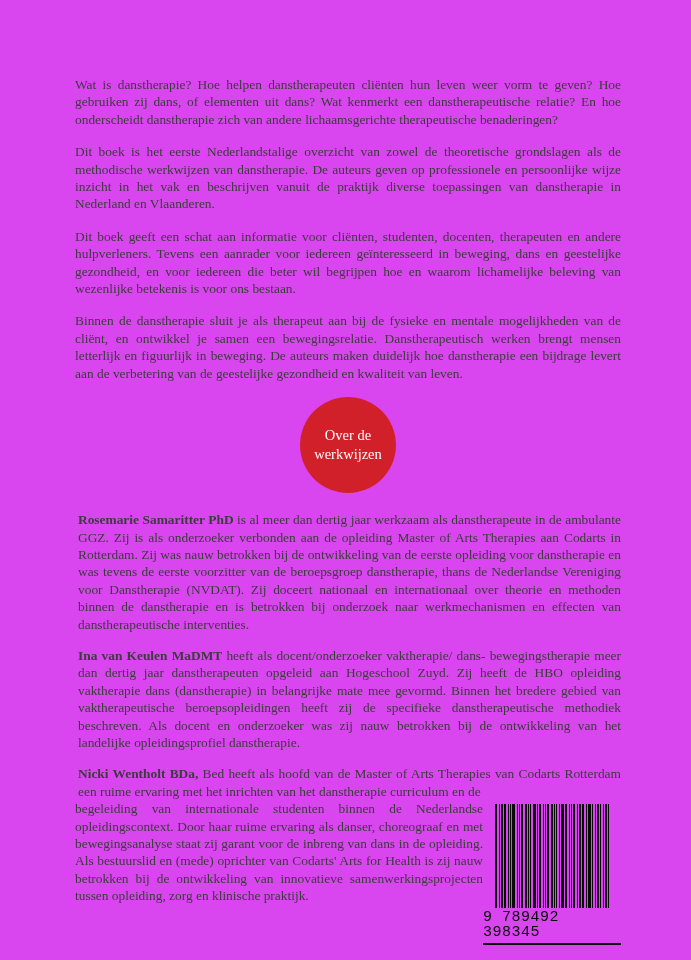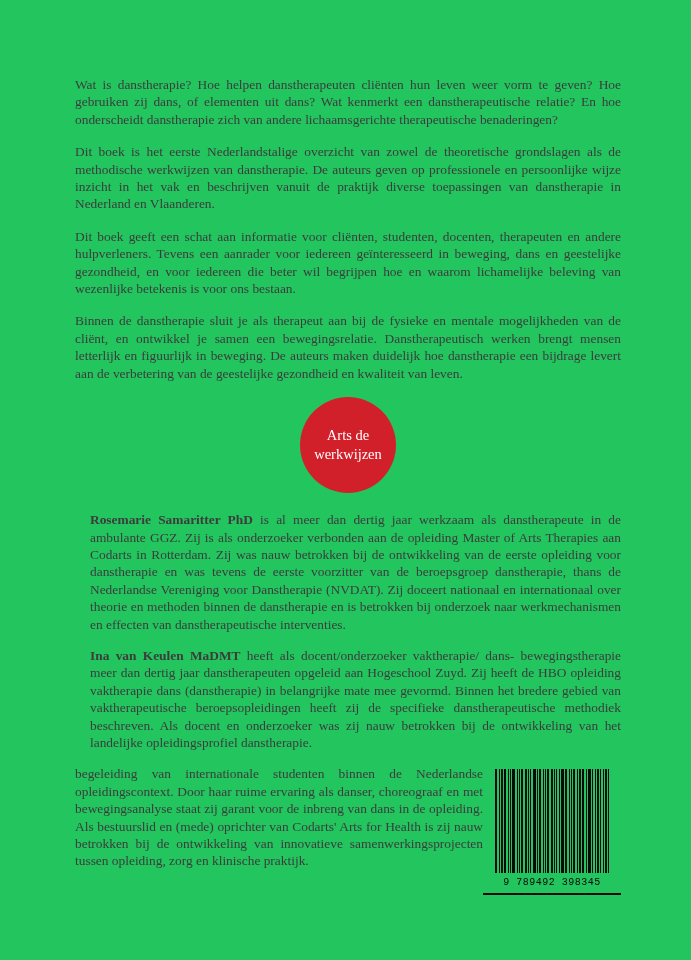--- a/index.html
+++ b/index.html
@@ -2,21 +2,21 @@
 <html><head>
 <meta charset="utf-8">
 <style>
   * { box-sizing: border-box; }
   html, body { margin: 0; padding: 0; background: #ffffff; }
   .page {
     position: relative;
     width: 691px;
     height: 960px;
     margin: 0 auto;
-    background: #22c55e;
+    background: #d946ef;
     padding: 76px 70px 0 75px;
     font-family: "Liberation Serif", serif;
     font-size: 13.4px;
     line-height: 17.4px;
     color: #3c3c3c;
     overflow: hidden;
   }
   .intro p {
     margin: 0 0 15px 0;
     text-align: justify;
@@ -34,75 +34,75 @@
     color: #ffffff;
     display: flex;
     flex-direction: column;
     align-items: center;
     justify-content: center;
     text-align: center;
     font-size: 14.5px;
     line-height: 19px;
   }
   .bios p {
-    margin: 0 0 14px 15px;
+    margin: 0 0 14px 3px;
     text-align: justify;
   }
   .bio-name { font-weight: bold; color: #3c3c3c; }
   .bio3-lead { margin-bottom: 0 !important; }
   .bio3-row { display: flex; }
   .bio3-text { flex: 1; text-align: justify; }
   .barcode {
     flex: none;
     width: 138px;
     padding-top: 4px;
   }
   .barcode-bars {
     height: 104px;
     display: flex;
     align-items: stretch;
     justify-content: center;
   }
   .barcode-bars div { background: #0a0a0a; height: 100%; flex: none; }
   .barcode-number {
     font-family: "Liberation Mono", monospace;
-    font-size: 10px;
+    font-size: 15px;
     line-height: 15px;
     color: #0a0a0a;
-    text-align: center;
     letter-spacing: 0.5px;
     padding: 2px 0 3px 0;
     border-bottom: 2px solid #0a0a0a;
   }
 </style>
 </head>
 <body>
 
 <div class="page">
 
   <div class="intro">
     <p>Wat is danstherapie? Hoe helpen danstherapeuten cliënten hun leven weer vorm te geven? Hoe gebruiken zij dans, of elementen uit dans? Wat kenmerkt een danstherapeutische relatie? En hoe onderscheidt danstherapie zich van andere lichaamsgerichte therapeutische benaderingen?</p>
     <p>Dit boek is het eerste Nederlandstalige overzicht van zowel de theoretische grondslagen als de methodische werkwijzen van danstherapie. De auteurs geven op professionele en persoonlijke wijze inzicht in het vak en beschrijven vanuit de praktijk diverse toepassingen van danstherapie in Nederland en Vlaanderen.</p>
     <p>Dit boek geeft een schat aan informatie voor cliënten, studenten, docenten, therapeuten en andere hulpverleners. Tevens een aanrader voor iedereen geïnteresseerd in beweging, dans en geestelijke gezondheid, en voor iedereen die beter wil begrijpen hoe en waarom lichamelijke beleving van wezenlijke betekenis is voor ons bestaan.</p>
     <p>Binnen de danstherapie sluit je als therapeut aan bij de fysieke en mentale mogelijkheden van de cliënt, en ontwikkel je samen een bewegingsrelatie. Danstherapeutisch werken brengt mensen letterlijk en figuurlijk in beweging. De auteurs maken duidelijk hoe danstherapie een bijdrage levert aan de verbetering van de geestelijke gezondheid en kwaliteit van leven.</p>
   </div>
 
   <div class="badge-wrap">
     <div class="badge">
-      <div>Arts de</div>
+      <div>Over de</div>
       <div>werkwijzen</div>
     </div>
   </div>
 
   <div class="bios">
 
     <p><strong class="bio-name">Rosemarie Samaritter PhD</strong> <span>is al meer dan dertig jaar werkzaam als danstherapeute in de ambulante GGZ. Zij is als onderzoeker verbonden aan de opleiding Master of Arts Therapies aan Codarts in Rotterdam. Zij was nauw betrokken bij de ontwikkeling van de eerste opleiding voor danstherapie en was tevens de eerste voorzitter van de beroepsgroep danstherapie, thans de Nederlandse Vereniging voor Danstherapie (NVDAT). Zij doceert nationaal en internationaal over theorie en methoden binnen de danstherapie en is betrokken bij onderzoek naar werkmechanismen en effecten van danstherapeutische interventies.</span></p>
 
     <p><strong class="bio-name">Ina van Keulen MaDMT</strong> <span>heeft als docent/onderzoeker vaktherapie/ dans- bewegingstherapie meer dan dertig jaar danstherapeuten opgeleid aan Hogeschool Zuyd. Zij heeft de HBO opleiding vaktherapie dans (danstherapie) in belangrijke mate mee gevormd. Binnen het bredere gebied van vaktherapeutische beroepsopleidingen heeft zij de specifieke danstherapeutische methodiek beschreven. Als docent en onderzoeker was zij nauw betrokken bij de ontwikkeling van het landelijke opleidingsprofiel danstherapie.</span></p>
 
+    <p class="bio3-lead"><strong class="bio-name">Nicki Wentholt BDa,</strong> <span>Bed heeft als hoofd van de Master of Arts Therapies van Codarts Rotterdam een ruime ervaring met het inrichten van het danstherapie curriculum en de</span></p>
 
     <div class="bio3-row">
       <div class="bio3-text">begeleiding van internationale studenten binnen de Nederlandse opleidingscontext. Door haar ruime ervaring als danser, choreograaf en met bewegingsanalyse staat zij garant voor de inbreng van dans in de opleiding. Als bestuurslid en (mede) oprichter van Codarts' Arts for Health is zij nauw betrokken bij de ontwikkeling van innovatieve samenwerkingsprojecten tussen opleiding, zorg en klinische praktijk.</div>
       <div class="barcode">
         <div class="barcode-bars">
             <div style="width: 2px; margin-right: 2px;"></div>
             <div style="width: 1px; margin-right: 1px;"></div>
             <div style="width: 2px; margin-right: 1px;"></div>
             <div style="width: 2px; margin-right: 2px;"></div>
             <div style="width: 1px; margin-right: 1px;"></div>

